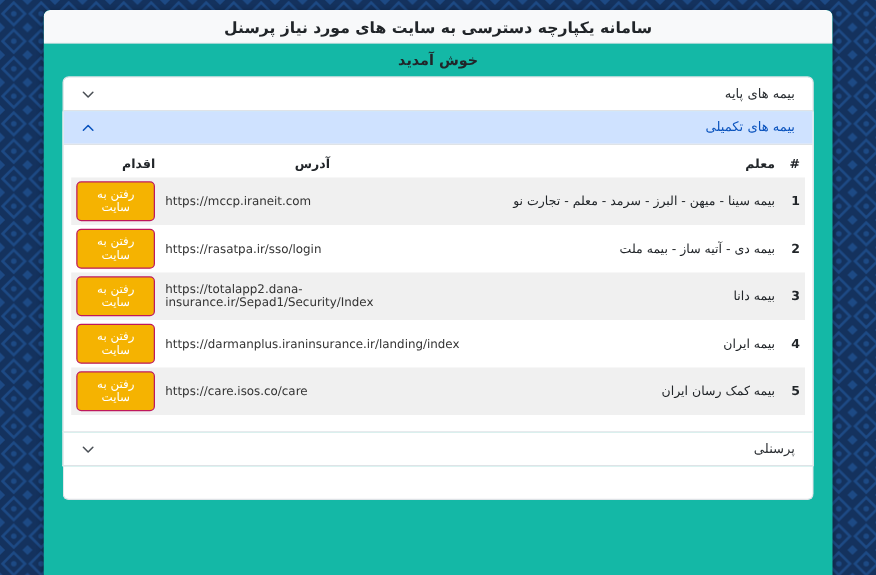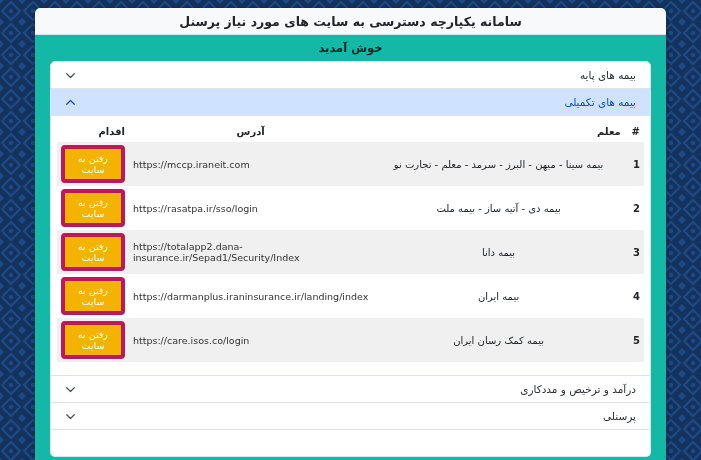--- a/index.html
+++ b/index.html
@@ -38,25 +38,25 @@
   .acc-body{padding:4px 6px 13px;border-top:1px solid #dfe3e7;}
   table.sites-table{width:100%;border-collapse:collapse;font-size:10px;color:#212529;}
   .sites-table thead th{font-weight:bold;padding:6px 4px 5px;font-size:10px;}
   .sites-table th.col-num{width:20px;text-align:right;}
   .sites-table th.col-title{text-align:right;width:43%;}
   .sites-table th.col-url{text-align:center;}
   .sites-table th.col-action{text-align:right;width:104px;}
   .sites-table tbody tr:nth-child(odd){background:#f0f0f0;}
   .sites-table td{padding:3px 4px;vertical-align:middle;height:20px;}
   .sites-table td.num{font-weight:bold;text-align:right;}
-  .sites-table td.title{text-align:center;}
+  .sites-table td.title{text-align:right;}
   .sites-table td.url{direction:ltr;text-align:left;font-size:9.5px;color:#333;}
   .sites-table td.action{text-align:center;}
   .go-btn{
-    background:#f5b301;color:#fff;border:4px solid #be185d;border-radius:4px;
+    background:#f5b301;color:#fff;border:1px solid #be185d;border-radius:4px;
     font-size:9.5px;padding:4px 10px;font-family:"DejaVu Sans",sans-serif;cursor:pointer;
   }
 </style>
 </head>
 <body>
 
 <svg class="bg" aria-hidden="true">
   <defs>
     <pattern id="pt" width="22" height="22" patternUnits="userSpaceOnUse">
       <rect width="22" height="22" fill="#14325e"></rect>
@@ -124,35 +124,25 @@
               </tr>
               <tr>
                 <td class="num">4</td>
                 <td class="title">بیمه ایران</td>
                 <td class="url">https://darmanplus.iraninsurance.ir/landing/index</td>
                 <td class="action"><button class="go-btn">رفتن به سایت</button></td>
               </tr>
               <tr>
                 <td class="num">5</td>
                 <td class="title">بیمه کمک رسان ایران</td>
-                <td class="url">https://care.isos.co/login</td>
+                <td class="url">https://care.isos.co/care</td>
                 <td class="action"><button class="go-btn">رفتن به سایت</button></td>
               </tr>
             </tbody>
           </table>
-        </div>
-      </div>
-      <div class="acc-item">
-        <div class="acc-header">
-          <span class="acc-label">درآمد و ترخیص و مددکاری</span>
-          <span class="chev">
-            <svg width="11" height="11" viewBox="0 0 16 16">
-              <path d="M2.5 5.5l5.5 5.5 5.5-5.5" fill="none" stroke="currentColor" stroke-width="1.8" stroke-linecap="round" stroke-linejoin="round"></path>
-            </svg>
-          </span>
         </div>
       </div>
       <div class="acc-item">
         <div class="acc-header">
           <span class="acc-label">پرسنلی</span>
           <span class="chev">
             <svg width="11" height="11" viewBox="0 0 16 16">
               <path d="M2.5 5.5l5.5 5.5 5.5-5.5" fill="none" stroke="currentColor" stroke-width="1.8" stroke-linecap="round" stroke-linejoin="round"></path>
             </svg>
           </span>

